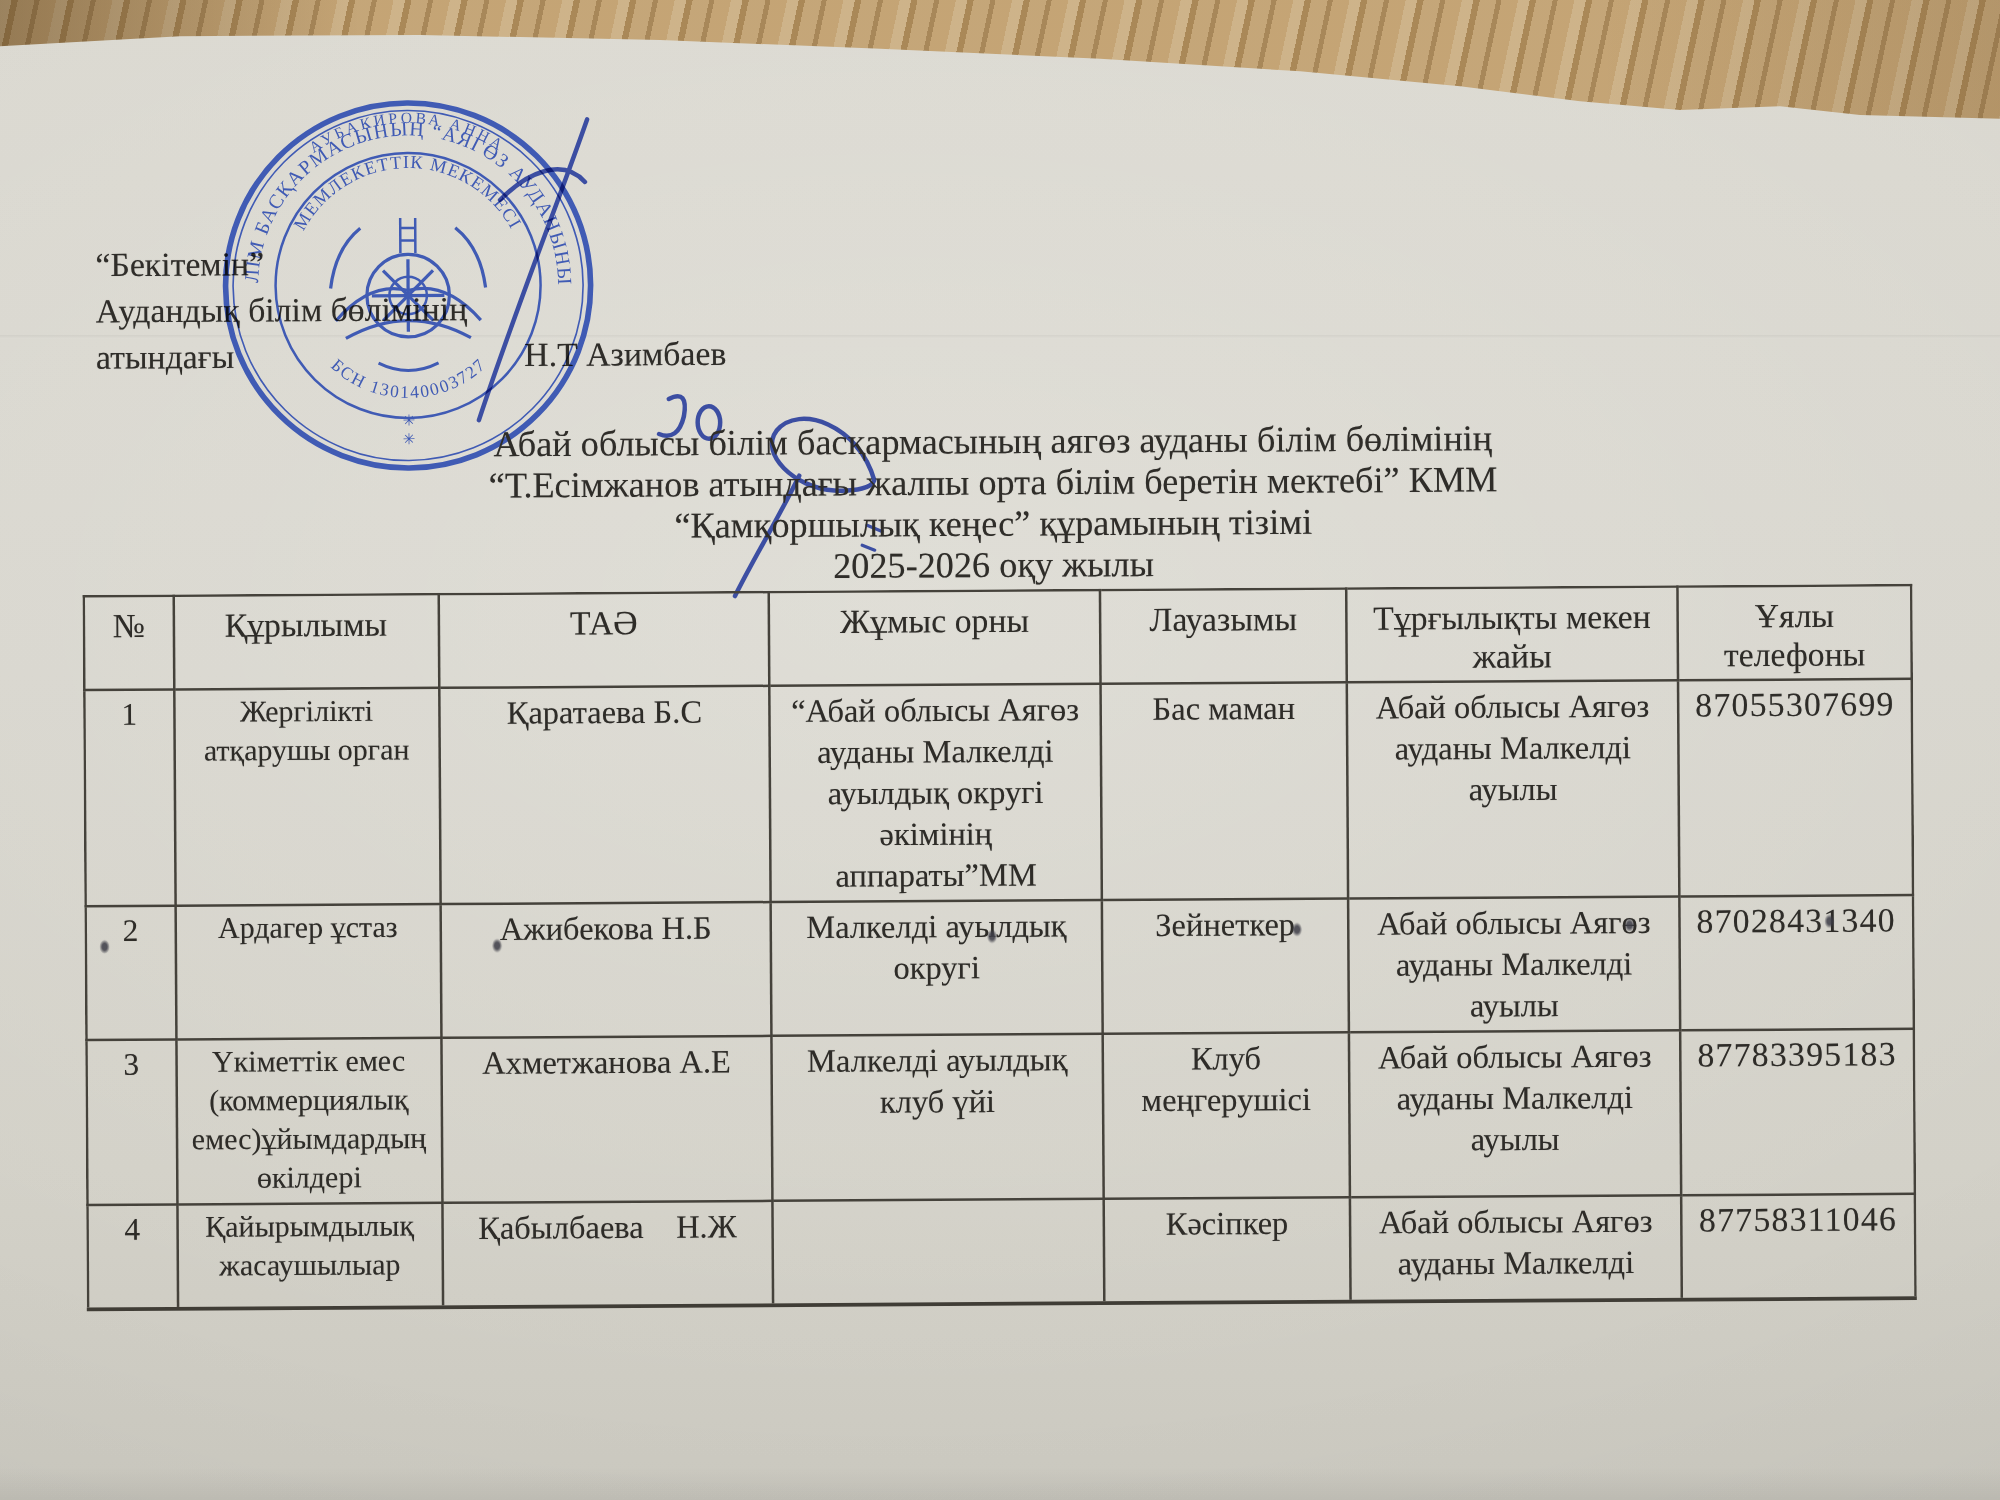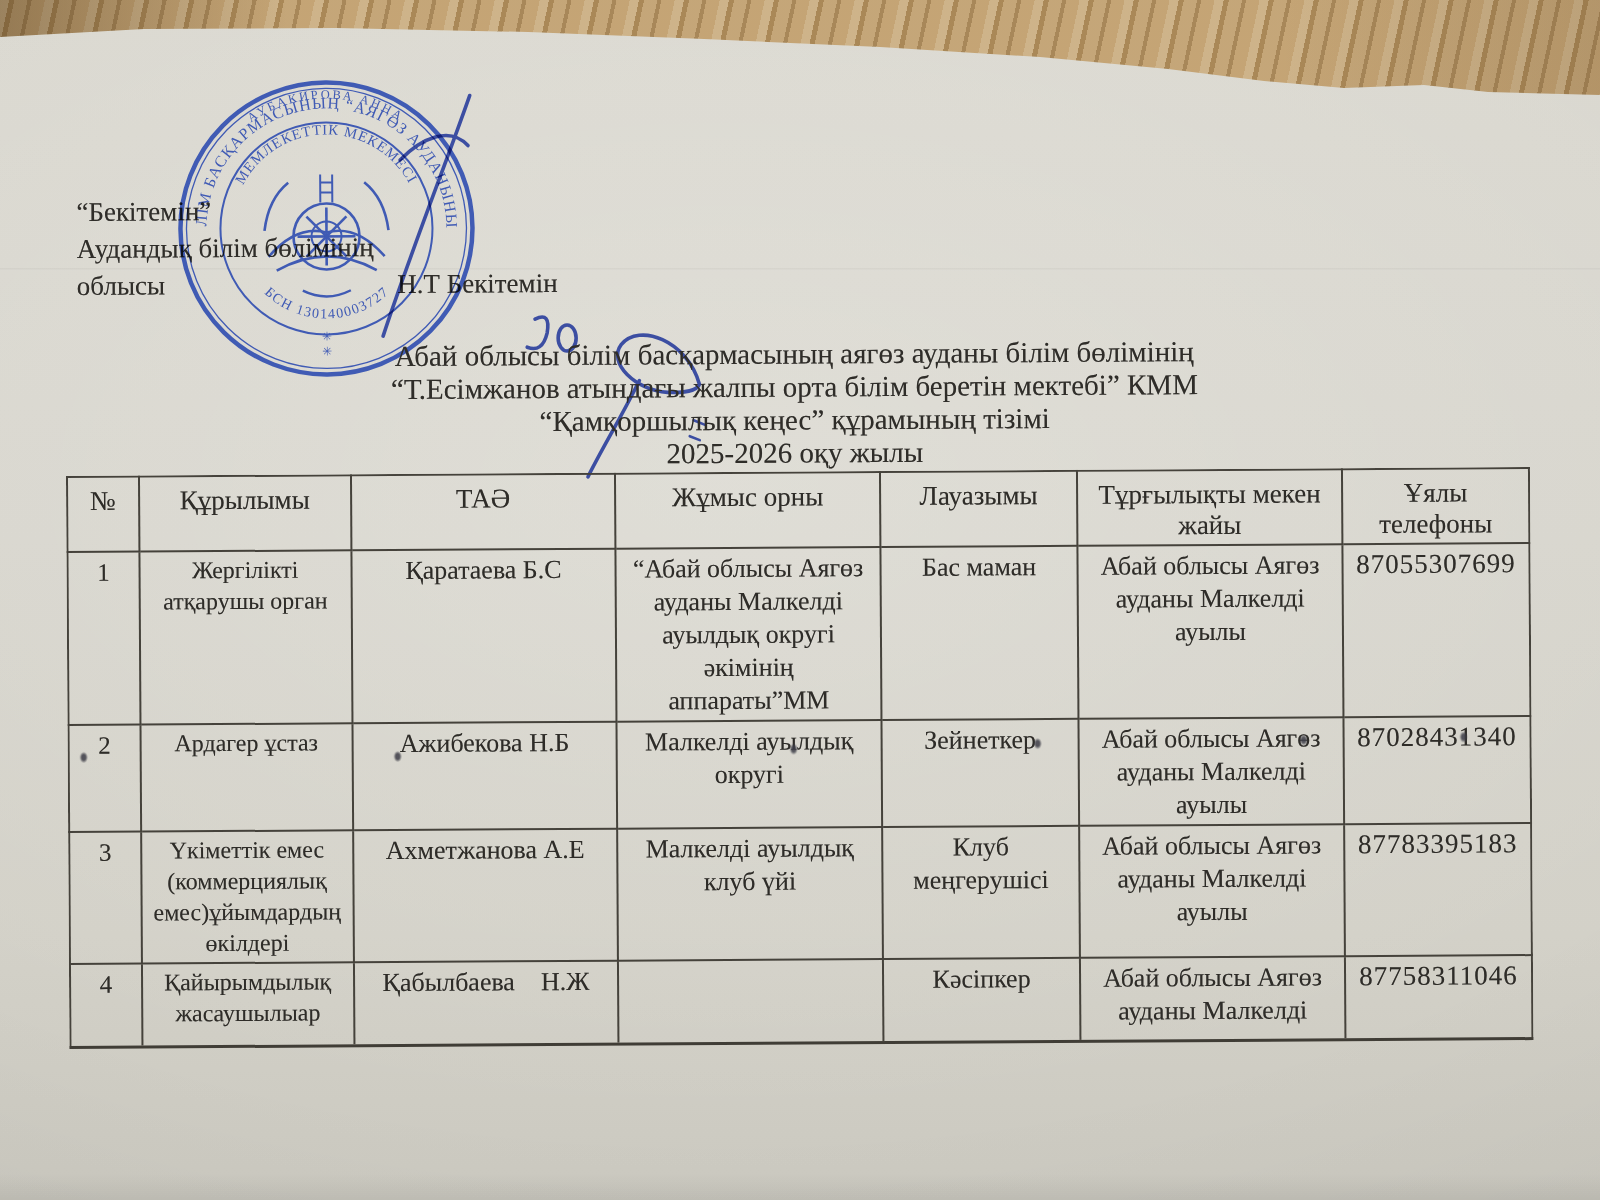--- a/index.html
+++ b/index.html
@@ -76,22 +76,22 @@
 <div class="wood"></div>
 <div class="paper"></div>
 <div class="crease" style="top:268px"></div>
 
 <div class="tilt">
 
   <div class="approval">
     <div>“Бекітемін”</div>
     <div>Аудандық білім бөлімінің</div>
     <div class="row3">
-      <span>облысы</span>
-      <span class="name">Н.Т Бекітемін</span>
+      <span>атындағы</span>
+      <span class="name">Н.Т Азимбаев</span>
     </div>
   </div>
 
   <svg class="stamp" viewBox="0 0 300 300">
     <g fill="none" stroke="#3350b2">
       <circle cx="150" cy="150" r="146" stroke-width="4.5"></circle>
       <circle cx="150" cy="150" r="140" stroke-width="1.3"></circle>
       <circle cx="150" cy="150" r="106" stroke-width="2"></circle>
 
       <g stroke-width="2.6">

